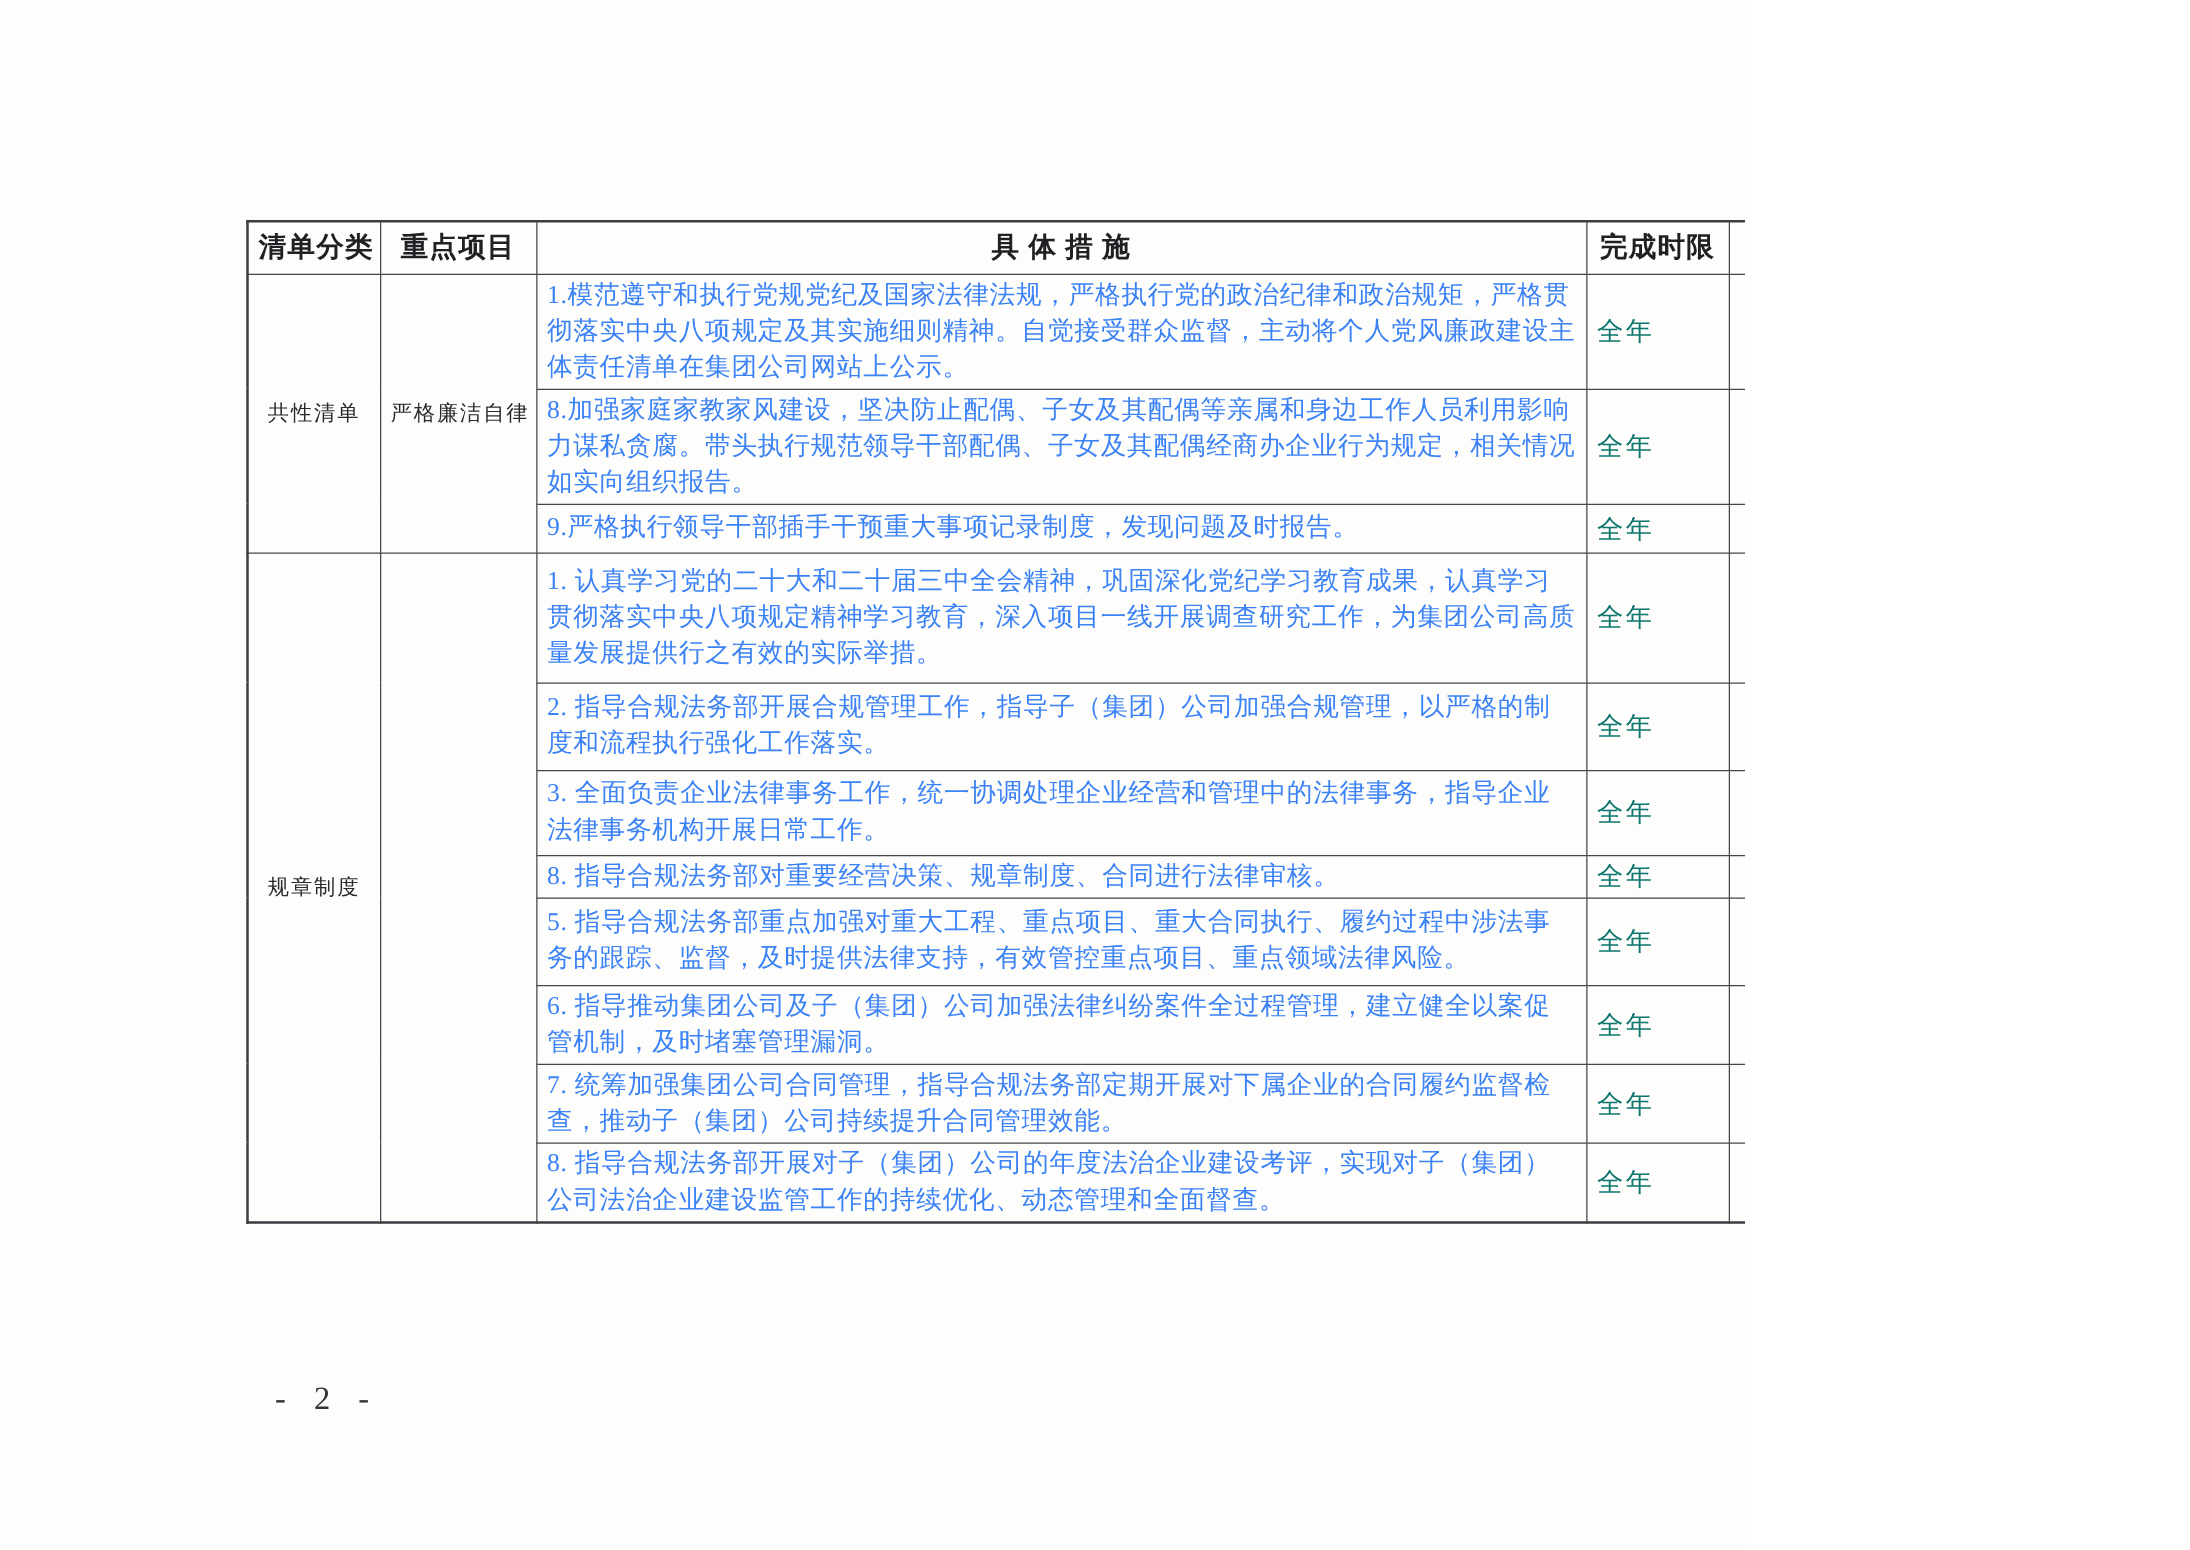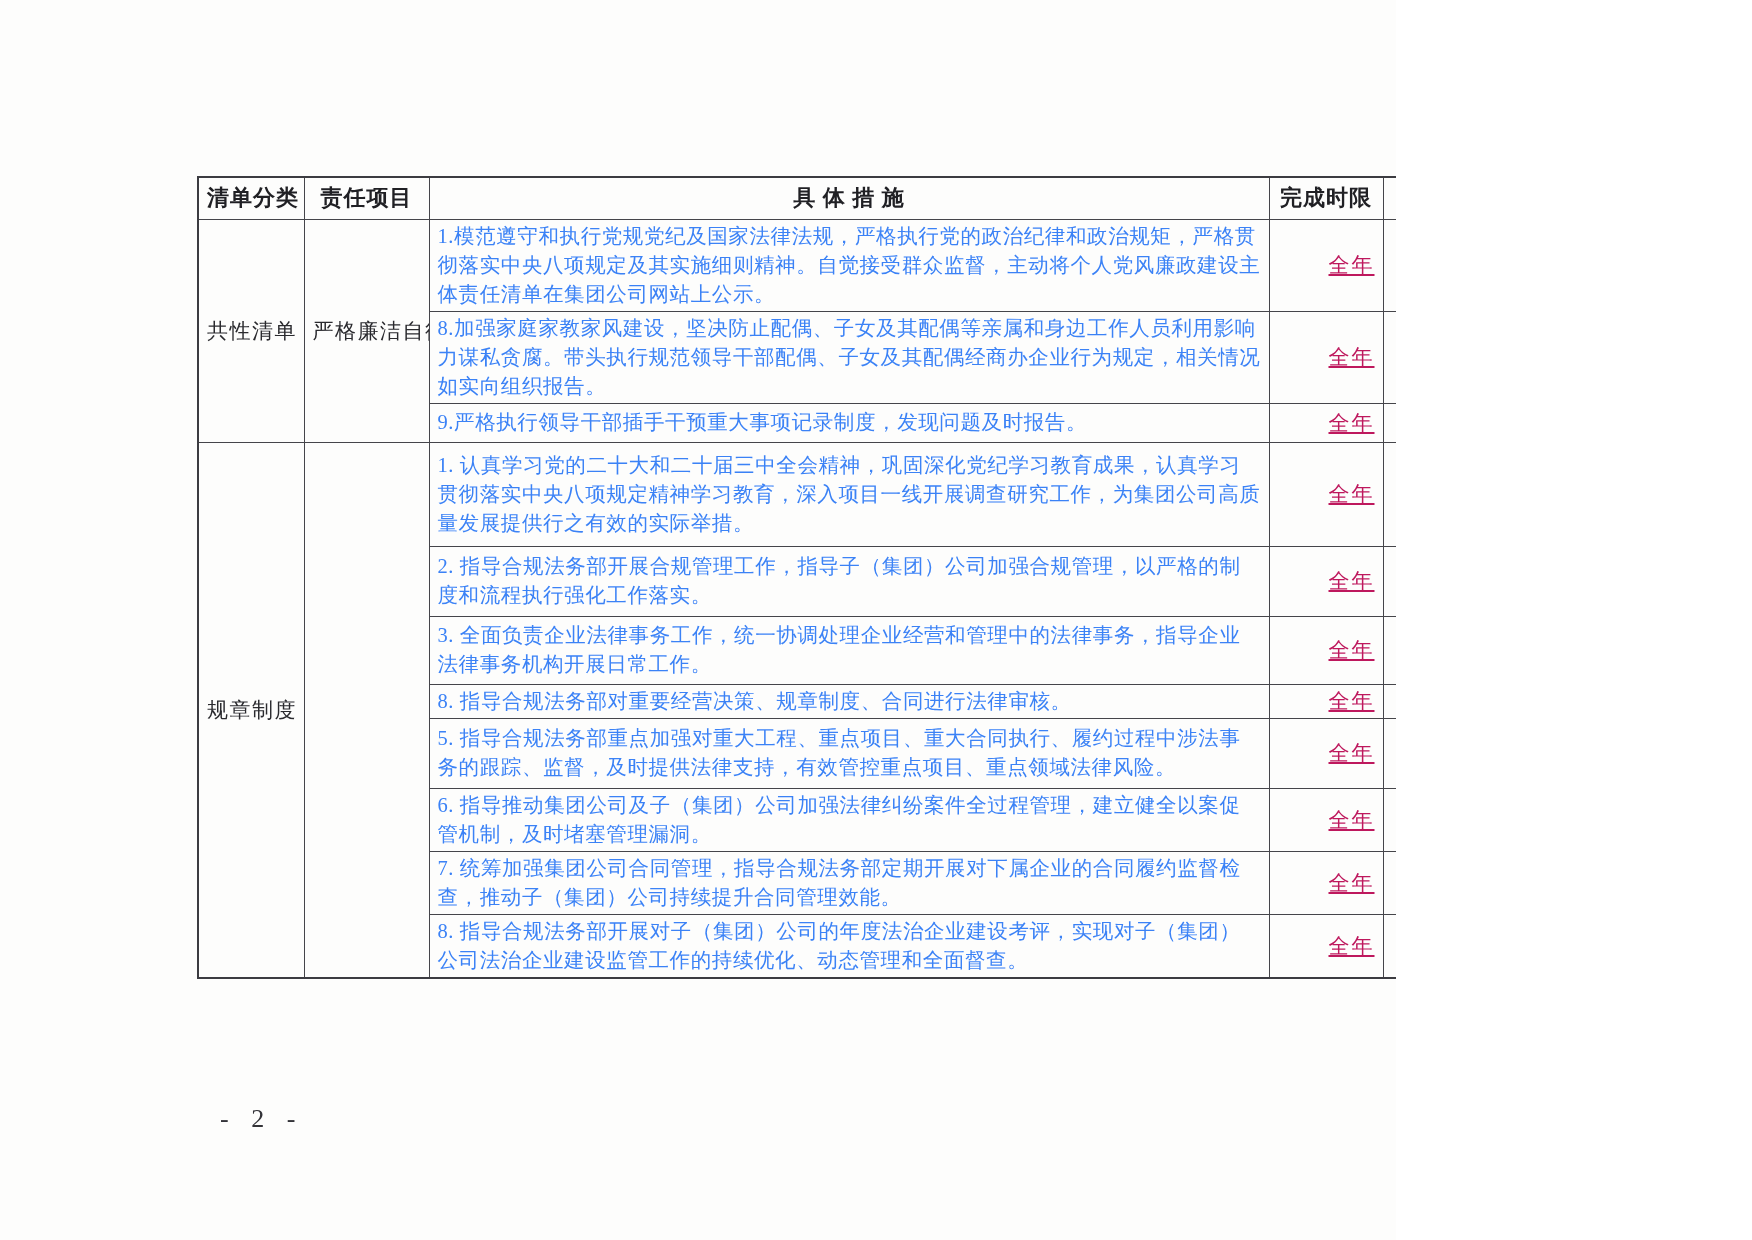--- a/index.html
+++ b/index.html
@@ -37,40 +37,39 @@
   th.hdr {
     font-size: 22px;
     font-weight: bold;
     text-align: center;
     letter-spacing: 1px;
     color: #202024;
     white-space: nowrap;
   }
   td.category-cell, td.project-cell {
     text-align: center;
-    font-size: 21px;
+    font-size: 17px;
     letter-spacing: 1.5px;
     color: #2a2a2e;
     white-space: nowrap;
   }
   td.measure-cell {
     font-size: 20.5px;
     line-height: 29px;
     letter-spacing: 0.6px;
     text-align: left;
     color: #3b82f6;
     padding-left: 10px;
     padding-right: 6px;
   }
   td.deadline-cell {
-    text-align: right;
+    text-align: left;
     font-size: 21px;
     letter-spacing: 2px;
-    color: #be185d;
-    text-decoration: underline;
+    color: #0f766e;
   }
   td.remark-cell {
     text-align: center;
     font-size: 20px;
   }
   .page-number {
     position: absolute;
     left: 220px;
     top: 1104px;
     font-size: 26px;
@@ -88,21 +87,21 @@
     <colgroup>
       <col style="width:106px">
       <col style="width:125px">
       <col style="width:840px">
       <col style="width:114px">
       <col style="width:76px">
     </colgroup>
     <thead>
       <tr style="height:42px">
         <th class="hdr">清单分类</th>
-        <th class="hdr">责任项目</th>
+        <th class="hdr">重点项目</th>
         <th class="hdr">具  体  措  施</th>
         <th class="hdr">完成时限</th>
         <th class="hdr">备注</th>
       </tr>
     </thead>
     <tbody>
 
       <tr style="height:88px">
         <td class="category-cell" rowspan="3">共性清单</td>
         <td class="project-cell" rowspan="3">严格廉洁自律</td>

